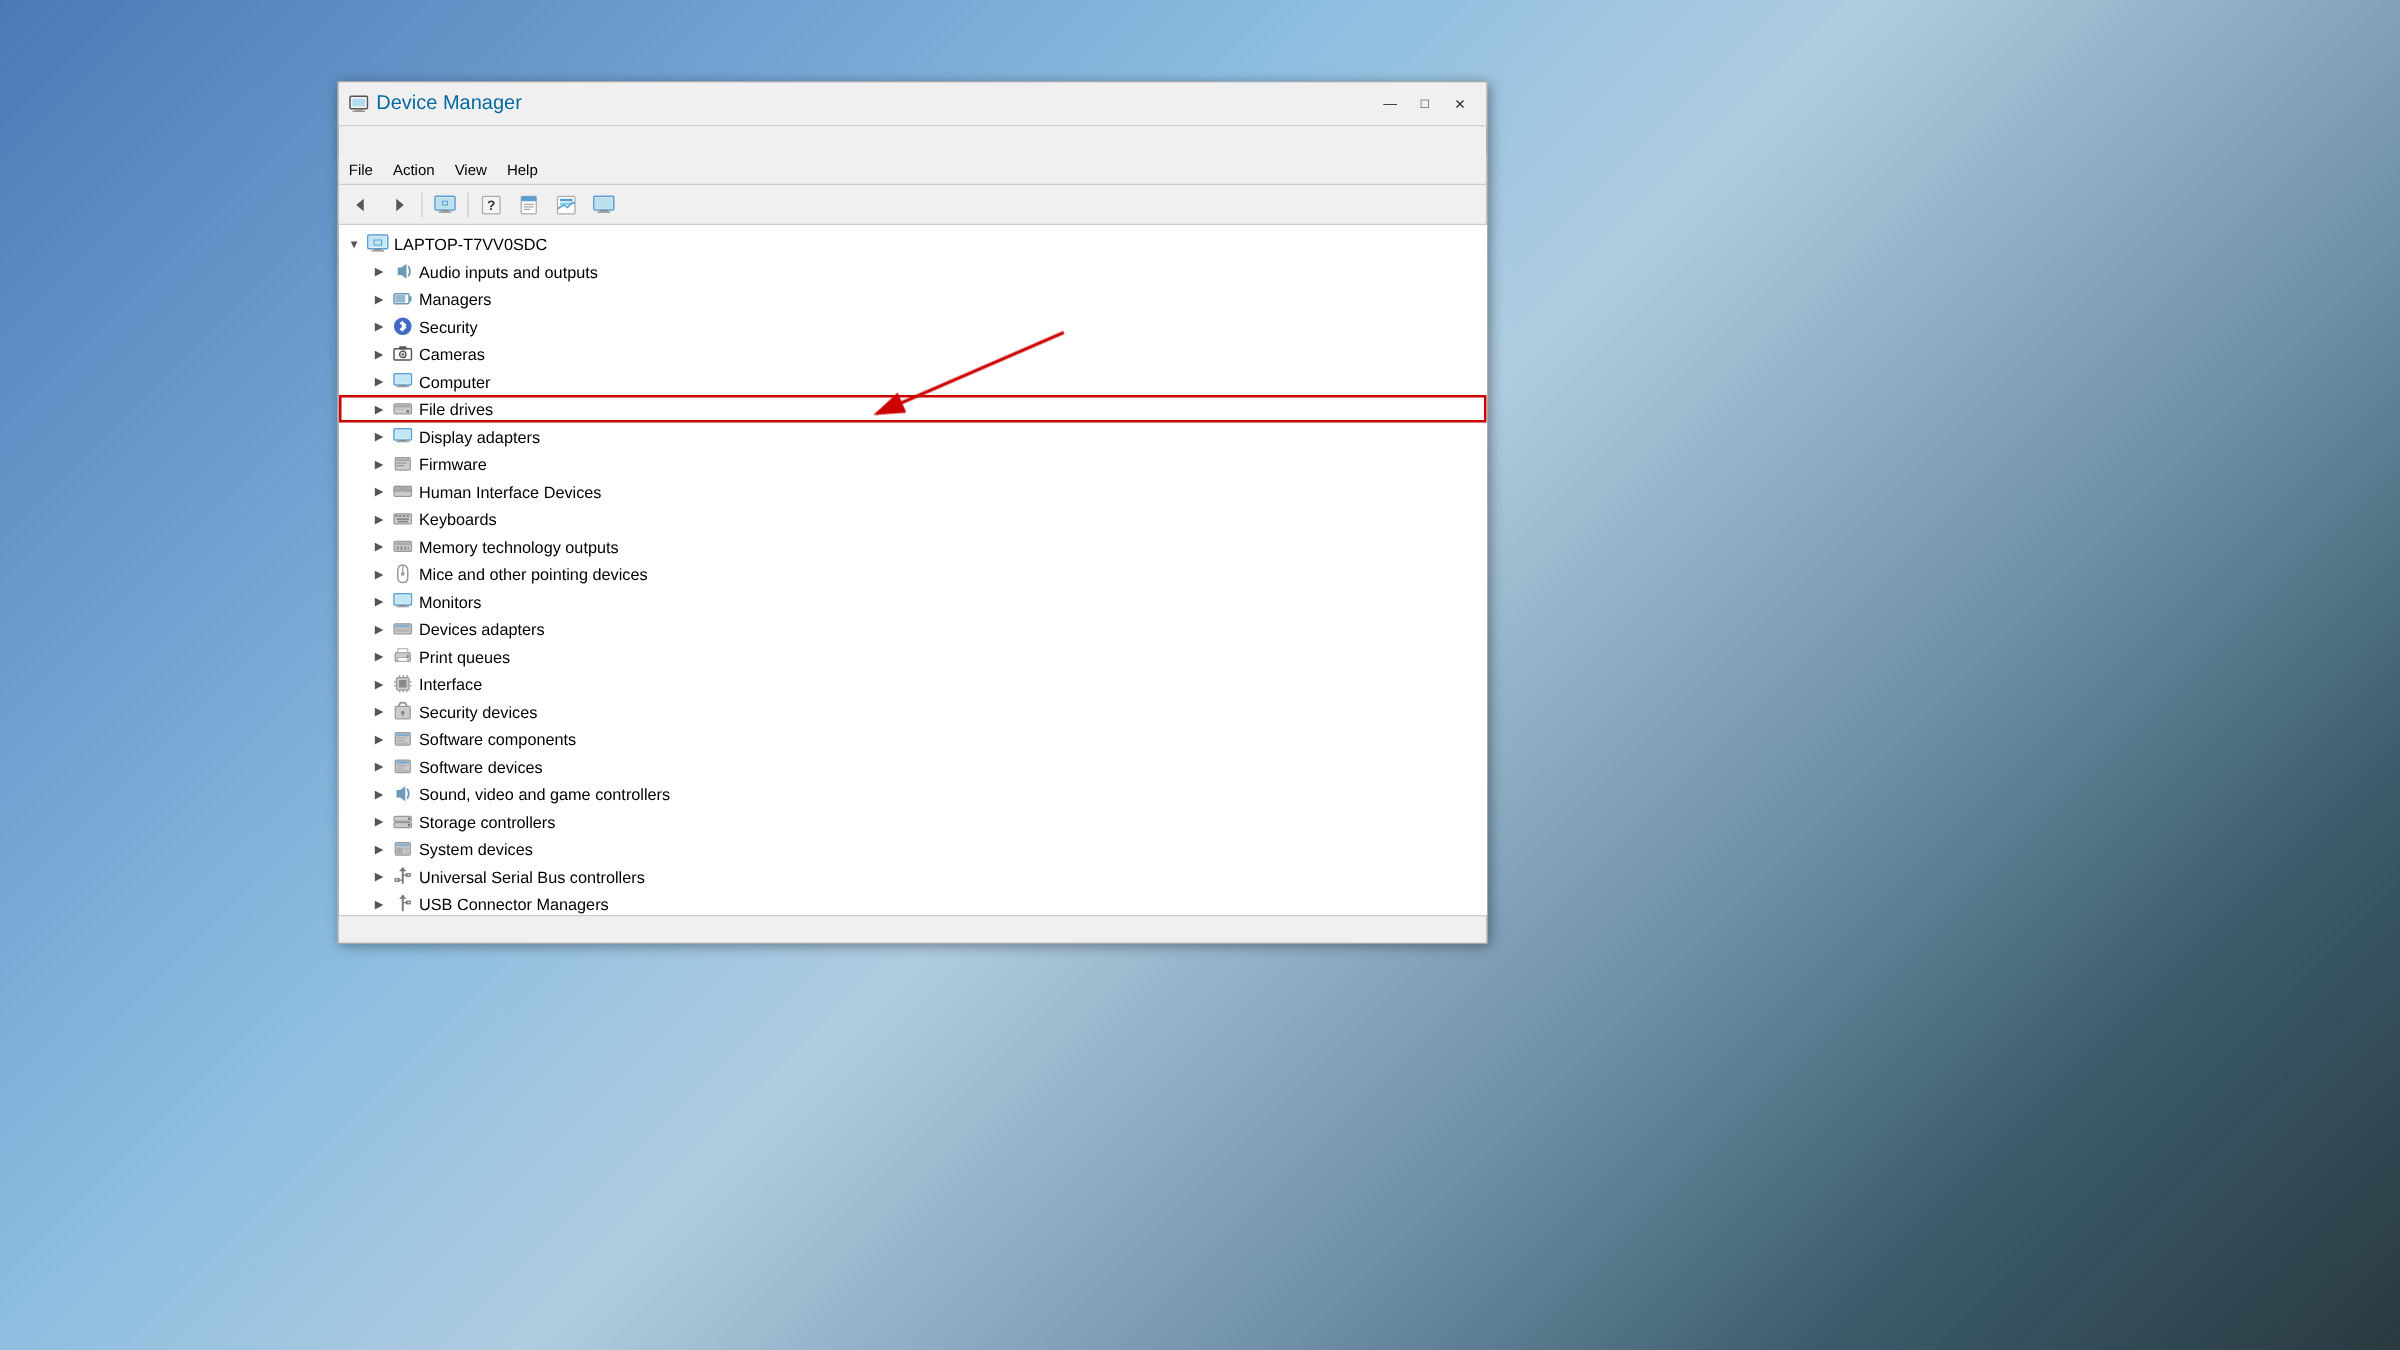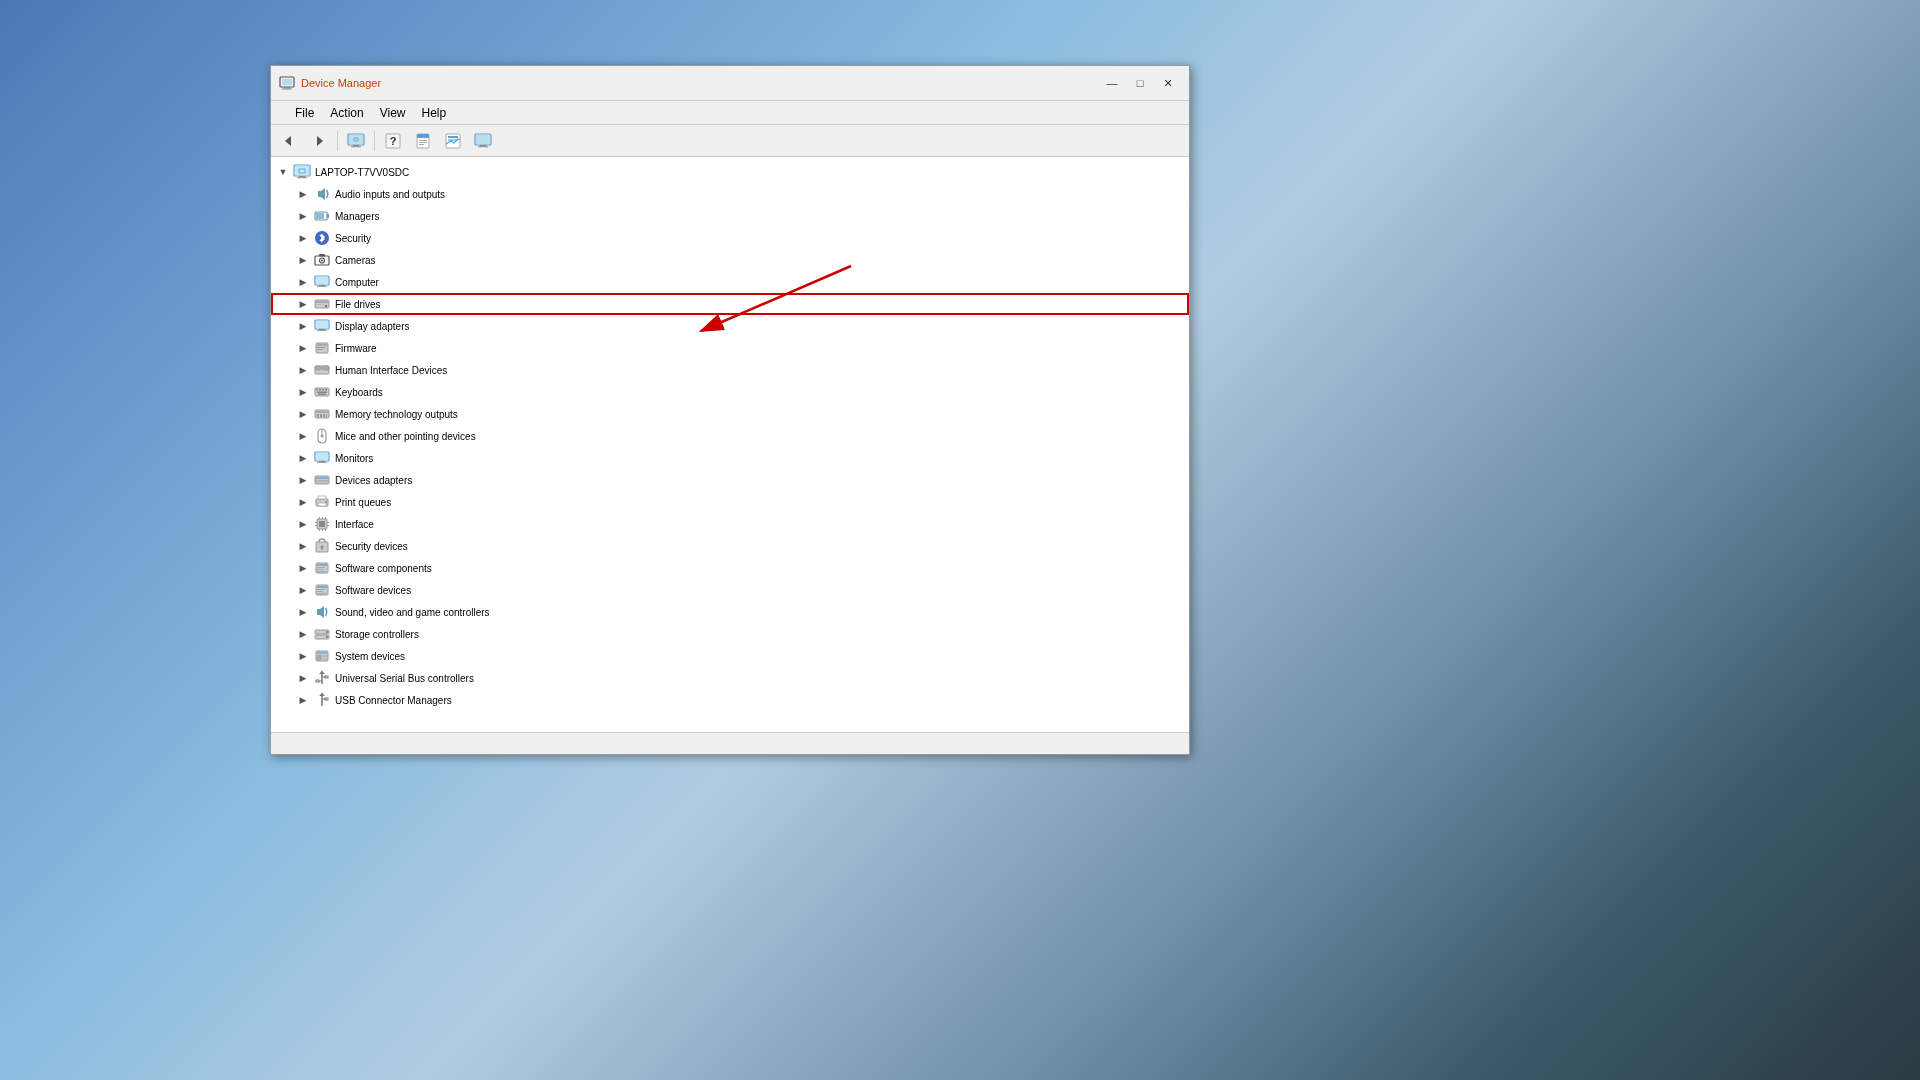--- a/index.html
+++ b/index.html
@@ -38,22 +38,22 @@
       flex-shrink: 0;
     }
 
     .title-bar-left {
       display: flex;
       align-items: center;
       gap: 6px;
     }
 
     .title-bar-title {
-      font-size: 11px;
-      color: #c2410c;
+      font-size: 16px;
+      color: #0369a1;
     }
 
     .title-bar-controls {
       display: flex;
       gap: 2px;
     }
 
     .title-btn {
       width: 26px;
       height: 22px;
@@ -65,23 +65,24 @@
       justify-content: center;
       font-size: 11px;
       color: #333;
     }
 
     .menu-bar {
       height: 24px;
       background: #f0f0f0;
       display: flex;
       align-items: center;
-      padding: 0 16px;
+      padding: 0 0;
       border-bottom: 1px solid #ccc;
       flex-shrink: 0;
+      margin-top: 23px;
     }
 
     .menu-item {
       padding: 2px 8px;
       font-size: 12px;
       color: #000;
       cursor: pointer;
     }
 
     .toolbar {
@@ -162,21 +163,21 @@
       height: 16px;
       margin-right: 4px;
       display: flex;
       align-items: center;
       justify-content: center;
       flex-shrink: 0;
       font-size: 13px;
     }
 
     .item-label {
-      font-size: 10px;
+      font-size: 13px;
     }
 
     .status-bar {
       height: 22px;
       background: #f0f0f0;
       border-top: 1px solid #ccc;
       display: flex;
       align-items: center;
       padding: 0 8px;
       font-size: 11px;

